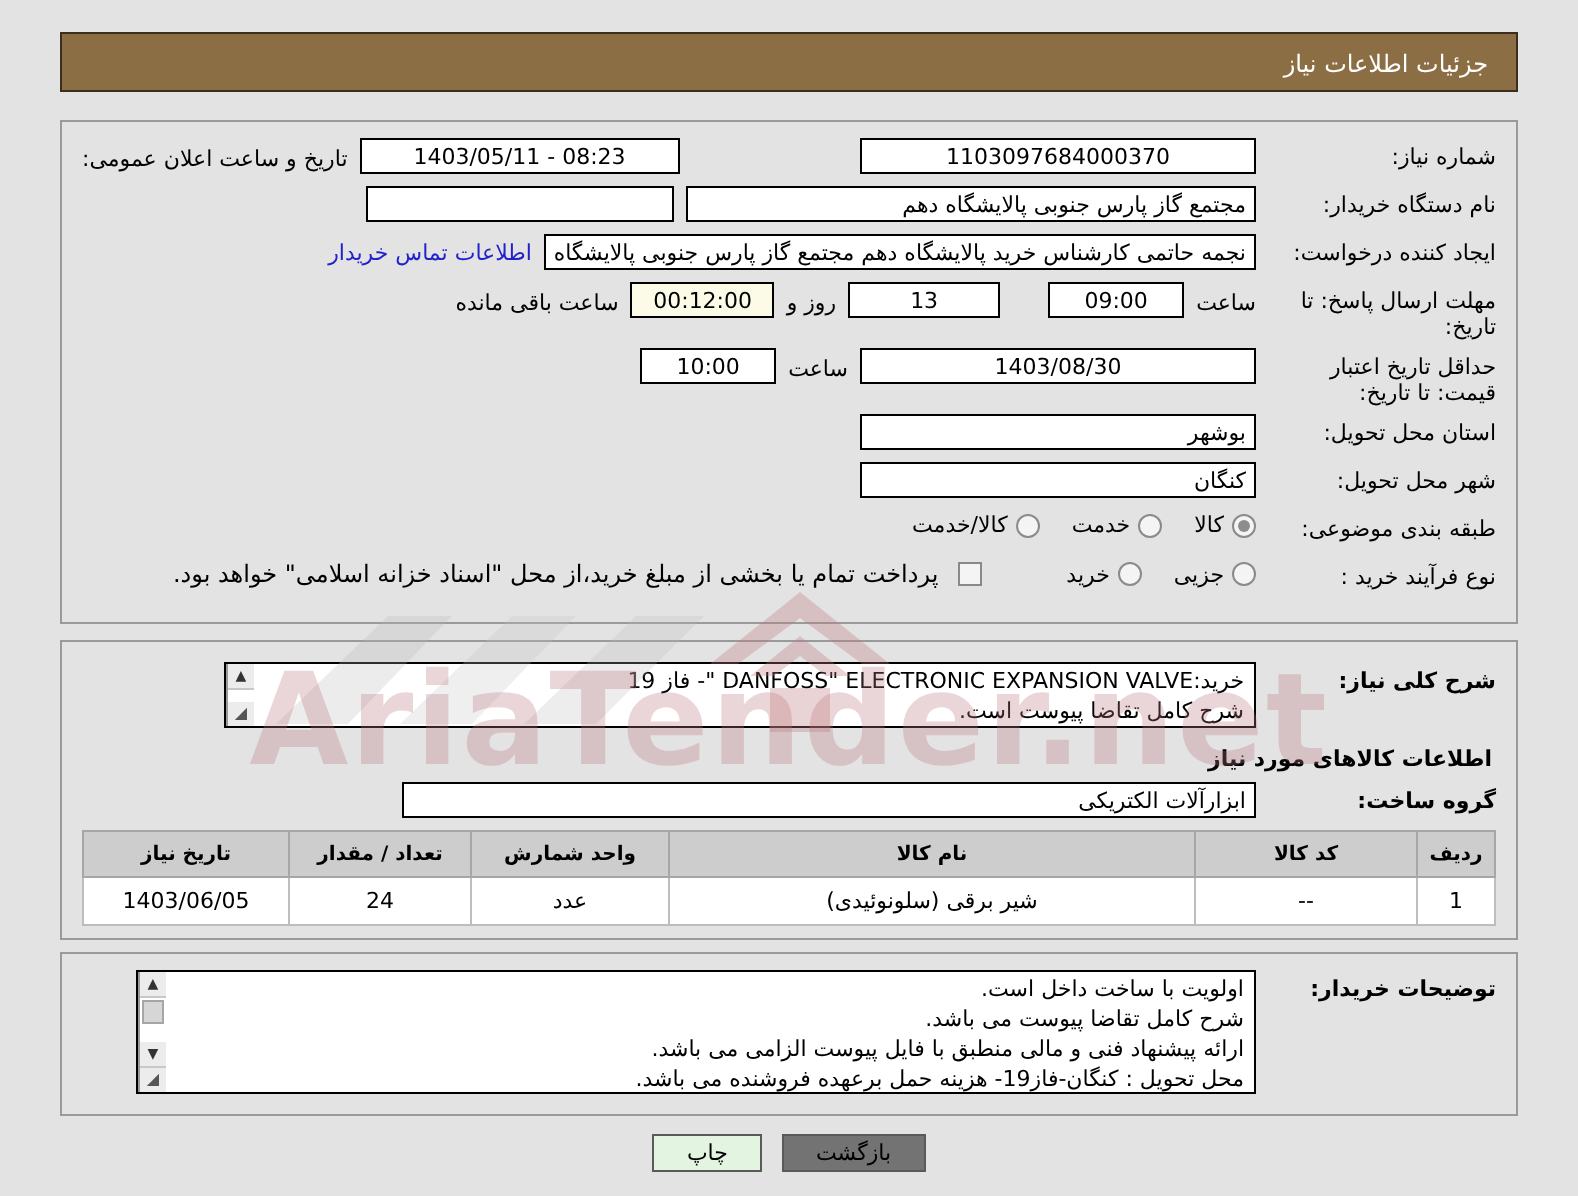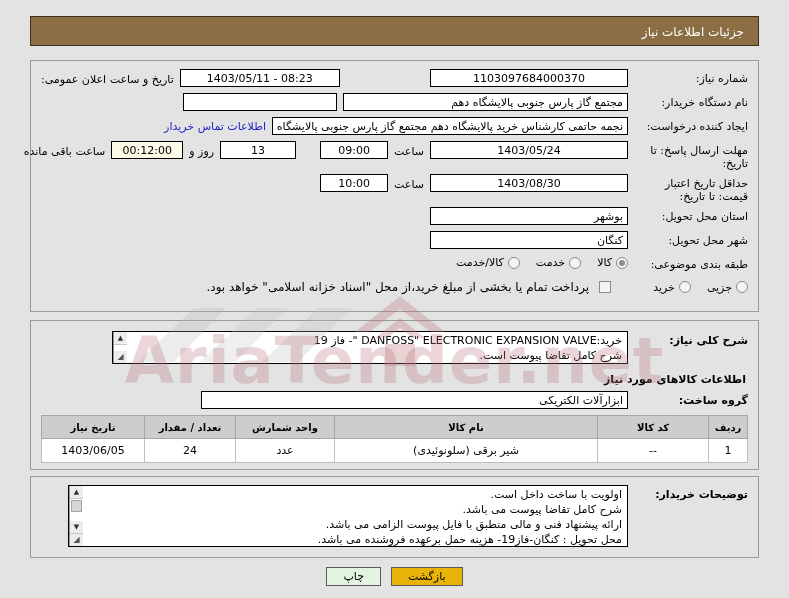--- a/index.html
+++ b/index.html
@@ -303,21 +303,21 @@
     border: 1px solid #5a5a5a;
     font-size: 11px;
     height: 19px;
     line-height: 17px;
     padding: 0 16px;
     box-sizing: border-box;
     cursor: pointer;
     color: #000;
   }
   .btn.print { background: #e3f5e1; }
-  .btn.back { background: #eab308; }
+  .btn.back { background: #737373; }
 </style>
 </head>
 <body>
 
 <div id="watermark">
   <svg class="wm-logo" viewBox="0 0 118 78">
     <path d="M59 4 L104 40 L90 40 L59 17 L28 40 L14 40 Z" fill="#c07a80"></path>
     <path d="M59 26 L84 46 L72 46 L59 36 L46 46 L34 46 Z" fill="#c07a80"></path>
     <rect x="44" y="52" width="30" height="22" fill="#c07a80"></rect>
   </svg>
@@ -355,21 +355,20 @@
     <div class="lbl">ایجاد کننده درخواست:</div>
     <div class="fieldzone">
       <div class="ibox w-req rightalign">نجمه حاتمی کارشناس خرید پالایشگاه دهم  مجتمع گاز پارس جنوبی  پالایشگاه دهم</div>
       <a class="link">اطلاعات تماس خریدار</a>
     </div>
   </div>
 
   <div class="row">
     <div class="lbl">مهلت ارسال پاسخ: تا تاریخ:</div>
     <div class="fieldzone">
-      <div class="ibox w-date">1403/05/24</div>
       <div class="plain">ساعت</div>
       <div class="ibox w-time">09:00</div>
       <div style="width:12px;"></div>
       <div class="ibox w-days">13</div>
       <div class="plain">روز و</div>
       <div class="ibox w-clock cream">00:12:00</div>
       <div class="plain">ساعت باقی مانده</div>
     </div>
   </div>
 
@@ -404,20 +403,21 @@
         <span class="radio-label">کالا</span>
         <span class="radio"></span>
         <span class="radio-label">خدمت</span>
         <span class="radio"></span>
         <span class="radio-label">کالا/خدمت</span>
       </div>
     </div>
   </div>
 
   <div class="row">
+    <div class="lbl">نوع فرآیند خرید :</div>
     <div class="fieldzone">
       <div class="radio-group">
         <span class="radio"></span>
         <span class="radio-label">جزیی</span>
         <span class="radio"></span>
         <span class="radio-label">خرید</span>
         <span style="width:22px;display:inline-block;"></span>
         <span class="chk"></span>
         <span class="note-line">پرداخت تمام یا بخشی از مبلغ خرید،از محل "اسناد خزانه اسلامی" خواهد بود.</span>
       </div>

